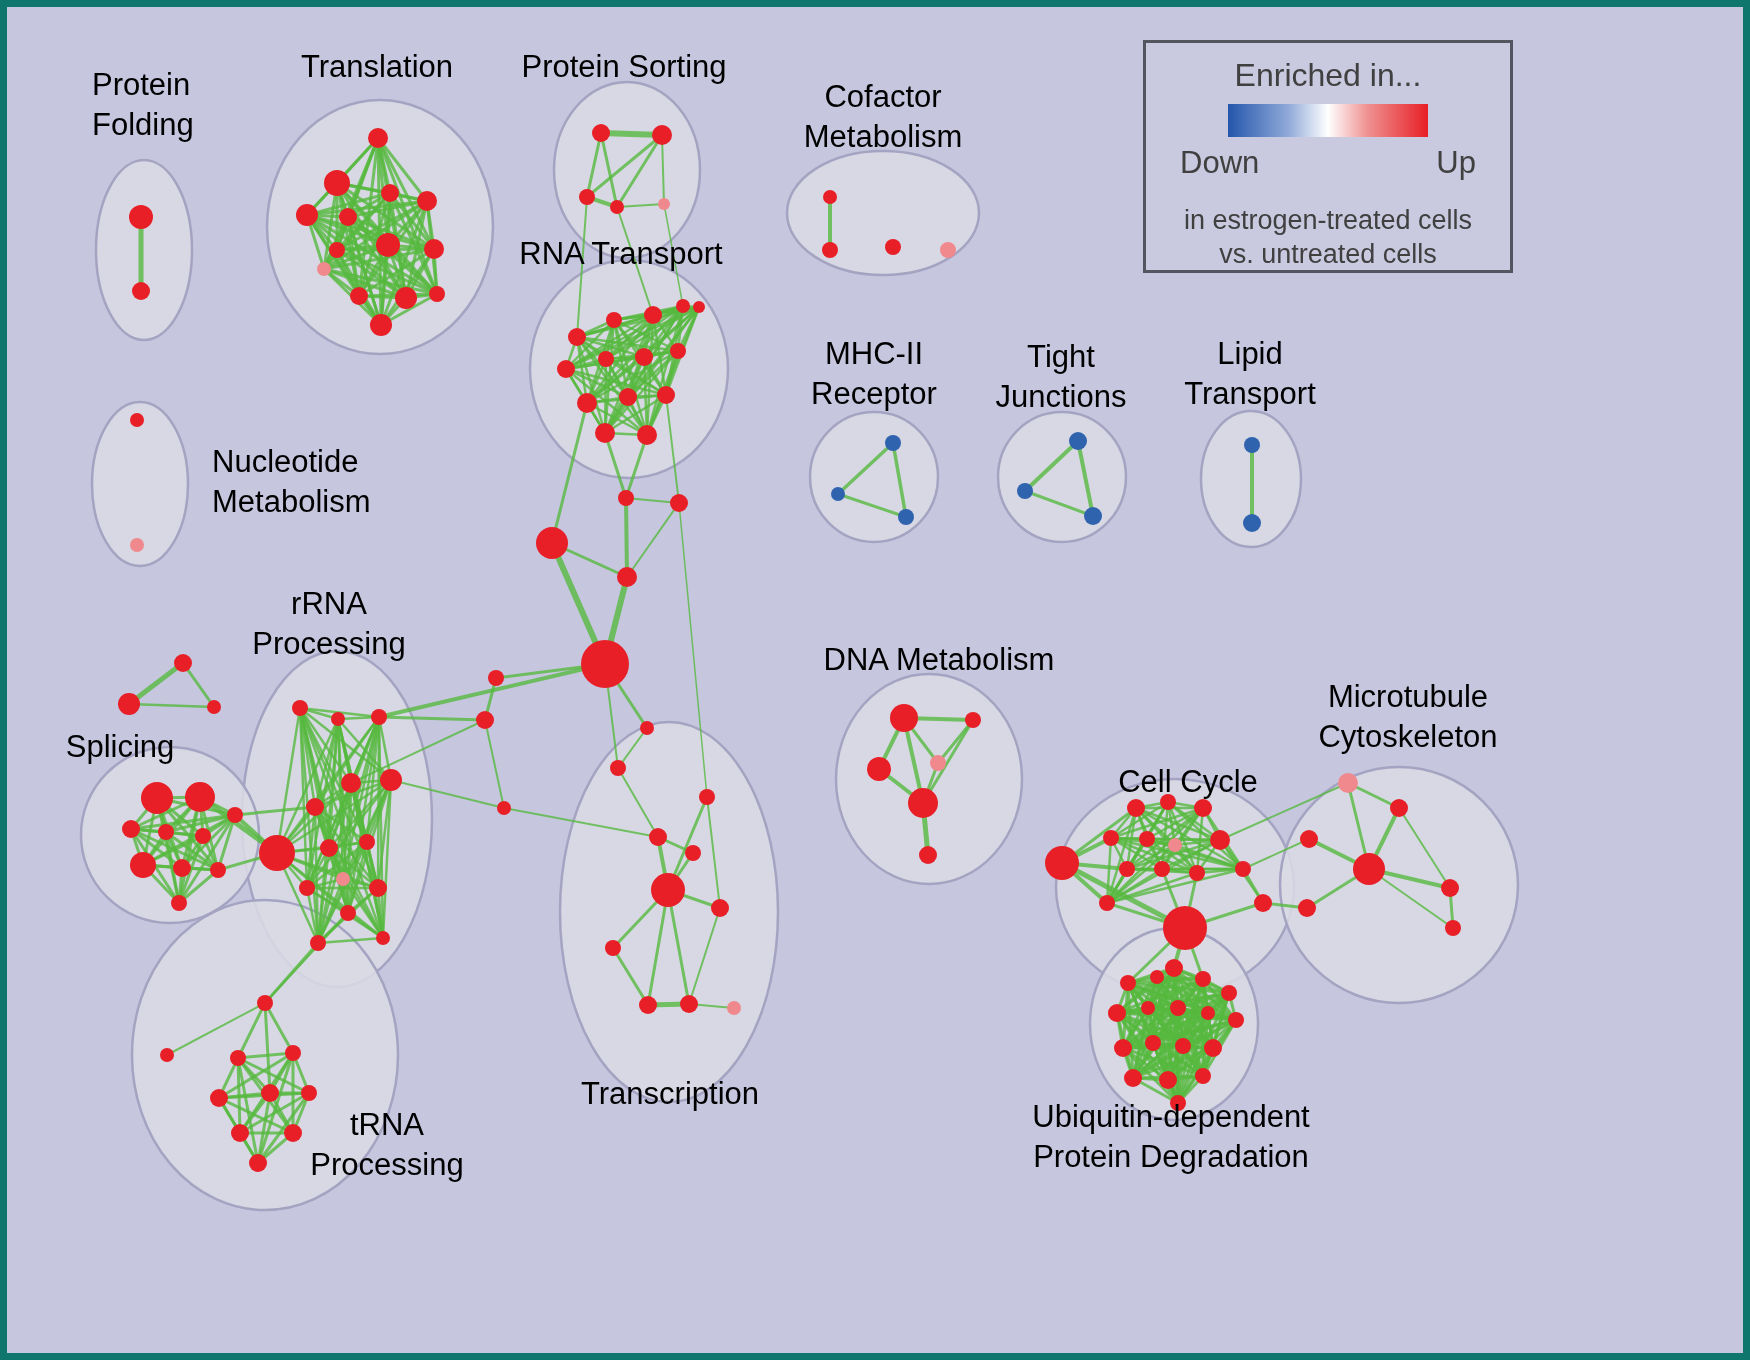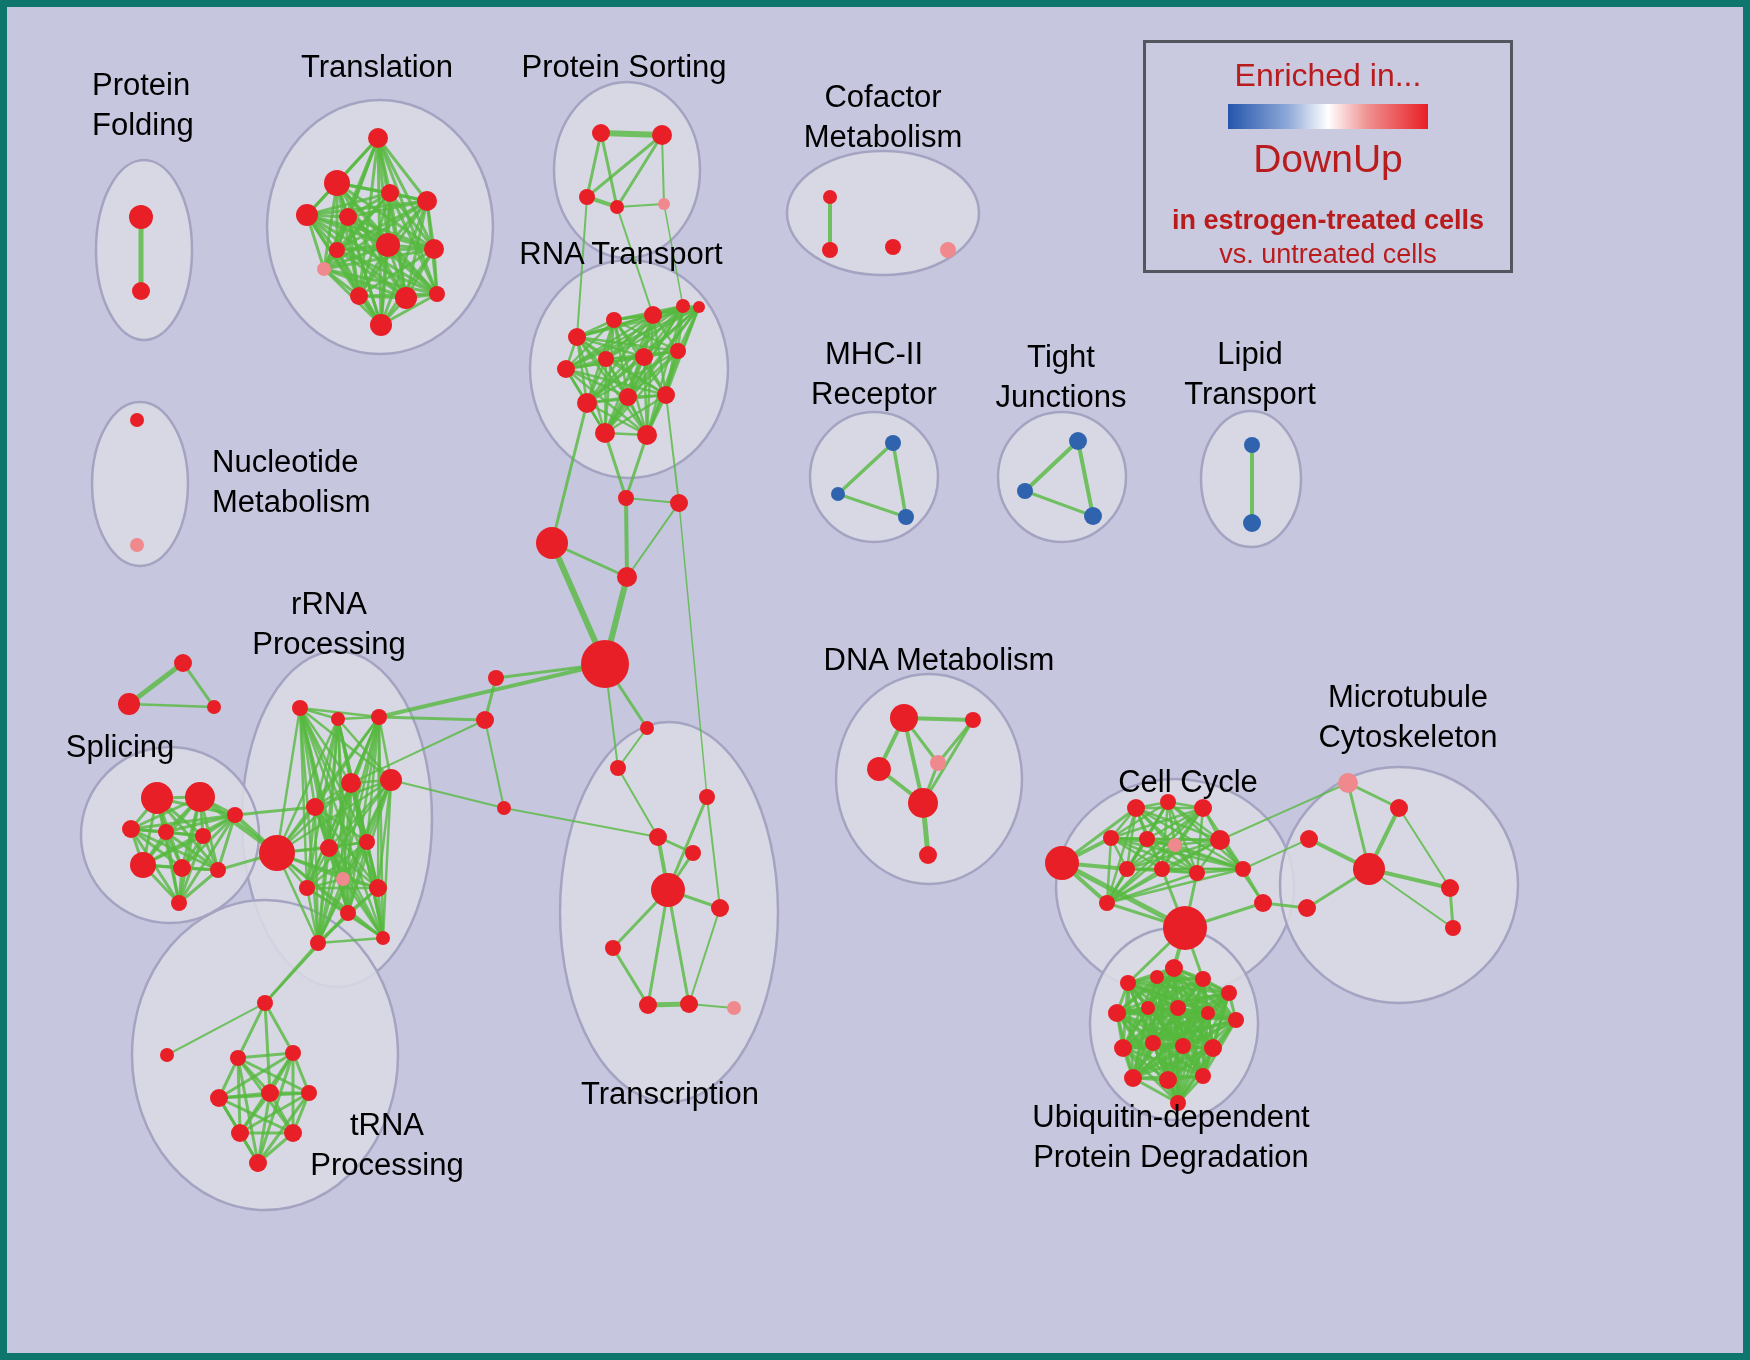--- a/index.html
+++ b/index.html
@@ -18,27 +18,27 @@
     fill:#000;
   }
   .legend{
     position:absolute;
     left:1136px;top:33px;
     width:370px;height:233px;
     background:#c9c9e0;
     border:3px solid #55555f;
     box-sizing:border-box;
     display:flex;flex-direction:column;align-items:center;
-    color:#b91c1c;
+    color:#404040;
   }
   .legend-title{font-size:32px;margin-top:14px;}
   .legend-bar{width:200px;height:46px;margin-top:10px;}
-  .legend-ends{width:296px;display:flex;justify-content:center;font-size:39px;margin-top:8px;}
+  .legend-ends{width:296px;display:flex;justify-content:space-between;font-size:31px;margin-top:8px;}
   .legend-caption{font-size:27px;margin-top:3px;line-height:31px;}
-  .legend-caption.first{margin-top:24px;font-weight:bold;}
+  .legend-caption.first{margin-top:24px;}
 </style>
 </head>
 <body>
 
 <div class="figure">
 
   <svg id="network-svg" width="1750" height="1360" viewBox="0 0 1750 1360">
       <ellipse cx="137" cy="243" rx="48" ry="90" fill="#dbdbe5" fill-opacity="0.85" stroke="#a4a4c2" stroke-width="2.5"></ellipse>
       <ellipse cx="373" cy="220" rx="113" ry="127" fill="#dbdbe5" fill-opacity="0.85" stroke="#a4a4c2" stroke-width="2.5"></ellipse>
       <ellipse cx="620" cy="163" rx="73" ry="88" fill="#dbdbe5" fill-opacity="0.85" stroke="#a4a4c2" stroke-width="2.5"></ellipse>

